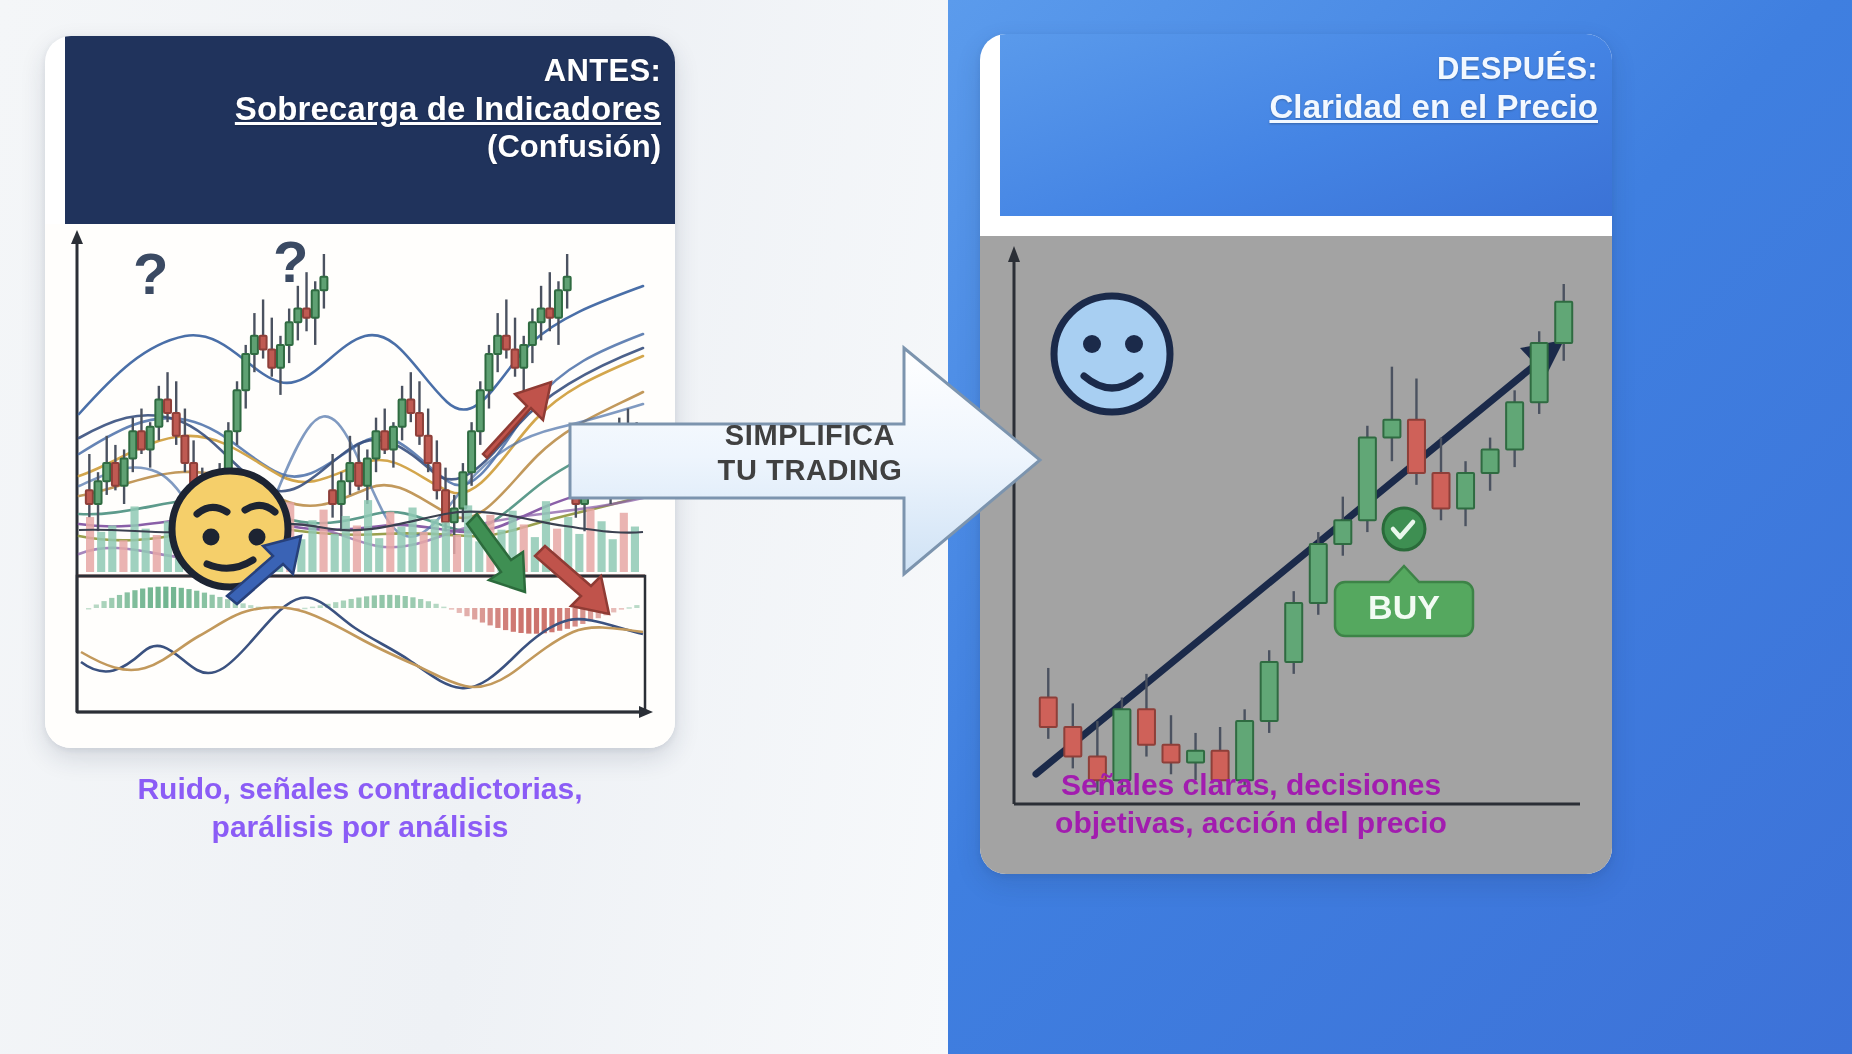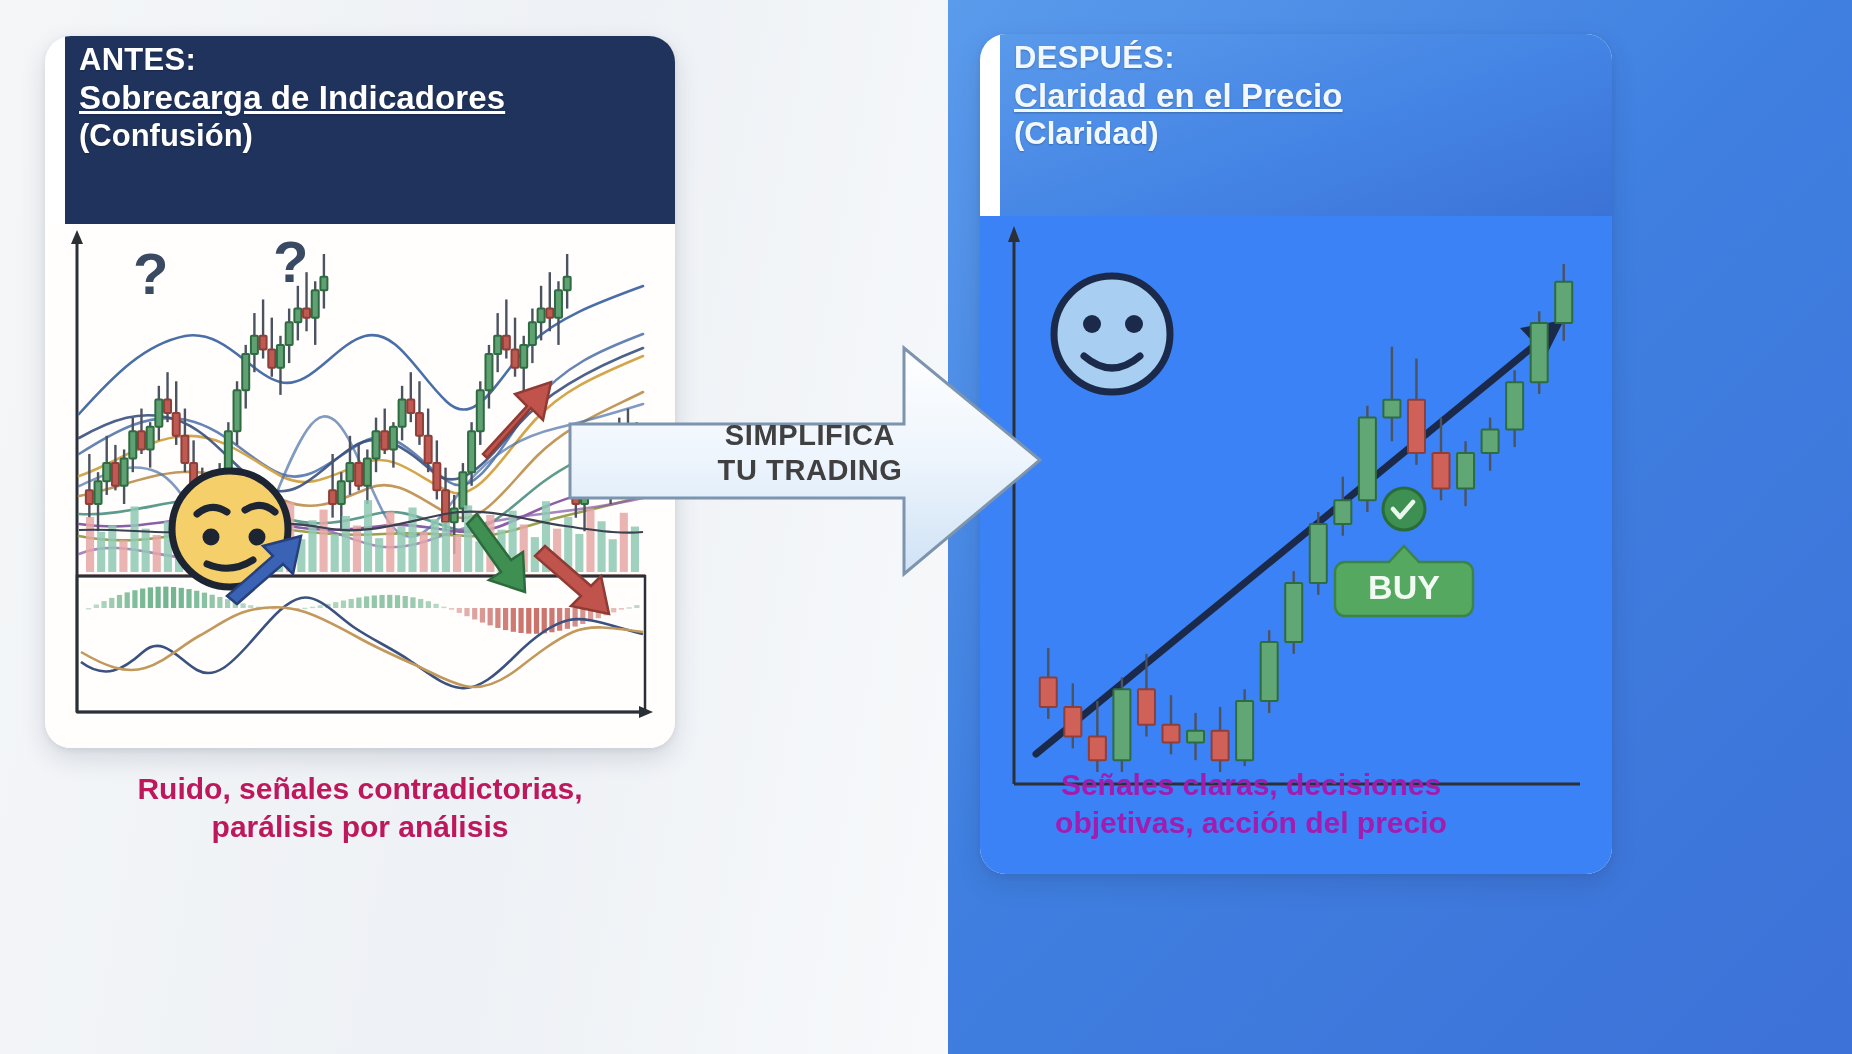--- a/index.html
+++ b/index.html
@@ -24,53 +24,53 @@
     position: absolute;
     border-radius: 26px;
     background: #ffffff;
     overflow: hidden;
     box-shadow: 0 10px 26px rgba(25,40,70,.14), 0 2px 6px rgba(25,40,70,.08);
   }
   #card-before { left: 45px;  top: 36px; width: 630px; height: 712px; }
   #card-after  { left: 980px; top: 34px; width: 632px; height: 840px; }
 
   .card-header {
-    text-align: left;
+    text-align: right;
     color: #ffffff;
-    padding: 6px 14px 20px;
+    padding: 17px 14px 20px;
     line-height: 1.18;
     text-shadow: 0 1px 2px rgba(0,0,0,.25);
     margin-left: 20px;
   }
   #header-before { background: #20335c; height: 188px; }
   #header-after  {
     background: linear-gradient(160deg,#5a9aeb 0%,#4484e4 55%,#3b72d6 100%);
     height: 182px;
   }
   .hdr-kicker { font-size: 31px; font-weight: bold; letter-spacing: .3px; }
   .hdr-line   { font-size: 33px; font-weight: bold; letter-spacing: .1px; text-decoration: underline; }
   .hdr-sub    { font-size: 31px; font-weight: bold; }
   #header-after .hdr-kicker,
   #header-after .hdr-line,
   #header-after .hdr-sub { color:#f2f8ff; }
 
   .chart-area { position: relative; width: 100%; }
   #chart-before { height: 524px; background:#fffefc; }
-  #chart-after  { height: 658px; background:#3b82f6; }
+  #chart-after  { height: 658px; background:#a3a3a3;margin-top:20px; }
 
   svg { display: block; }
 
   
   .caption {
     position: absolute;
     text-align: center;
     font-size: 30px;
     font-weight: bold;
     line-height: 1.28;
-    color: #be185d;
+    color: #8b5cf6;
   }
   #caption-before { left: 45px; top: 770px; width: 630px; }
   #caption-after  { left: 935px; top: 766px; width: 632px; color:#a21caf; }
 
   
   #center-arrow {
     position: absolute;
     left: 566px; top: 338px;
     width: 480px; height: 250px;
   }
@@ -418,21 +418,20 @@
 
 <div class="caption" id="caption-before">
   <div>Ruido, señales contradictorias,</div>
   <div>parálisis por análisis</div>
 </div>
 
 <div class="card" id="card-after">
   <div class="card-header" id="header-after">
     <div class="hdr-kicker">DESPUÉS:</div>
     <div class="hdr-line">Claridad en el Precio</div>
-    <div class="hdr-sub">(Claridad)</div>
   </div>
   <div class="chart-area" id="chart-after">
     <svg width="632" height="658" viewBox="0 0 632 658">
       <g stroke="#2b2f36" stroke-width="3" fill="none">
         <line x1="34" y1="22" x2="34" y2="568"></line>
         <line x1="34" y1="568" x2="600" y2="568"></line>
         <polygon points="34,10 28,26 40,26" fill="#2b2f36" stroke="none"></polygon>
       </g>
 
       <g>

